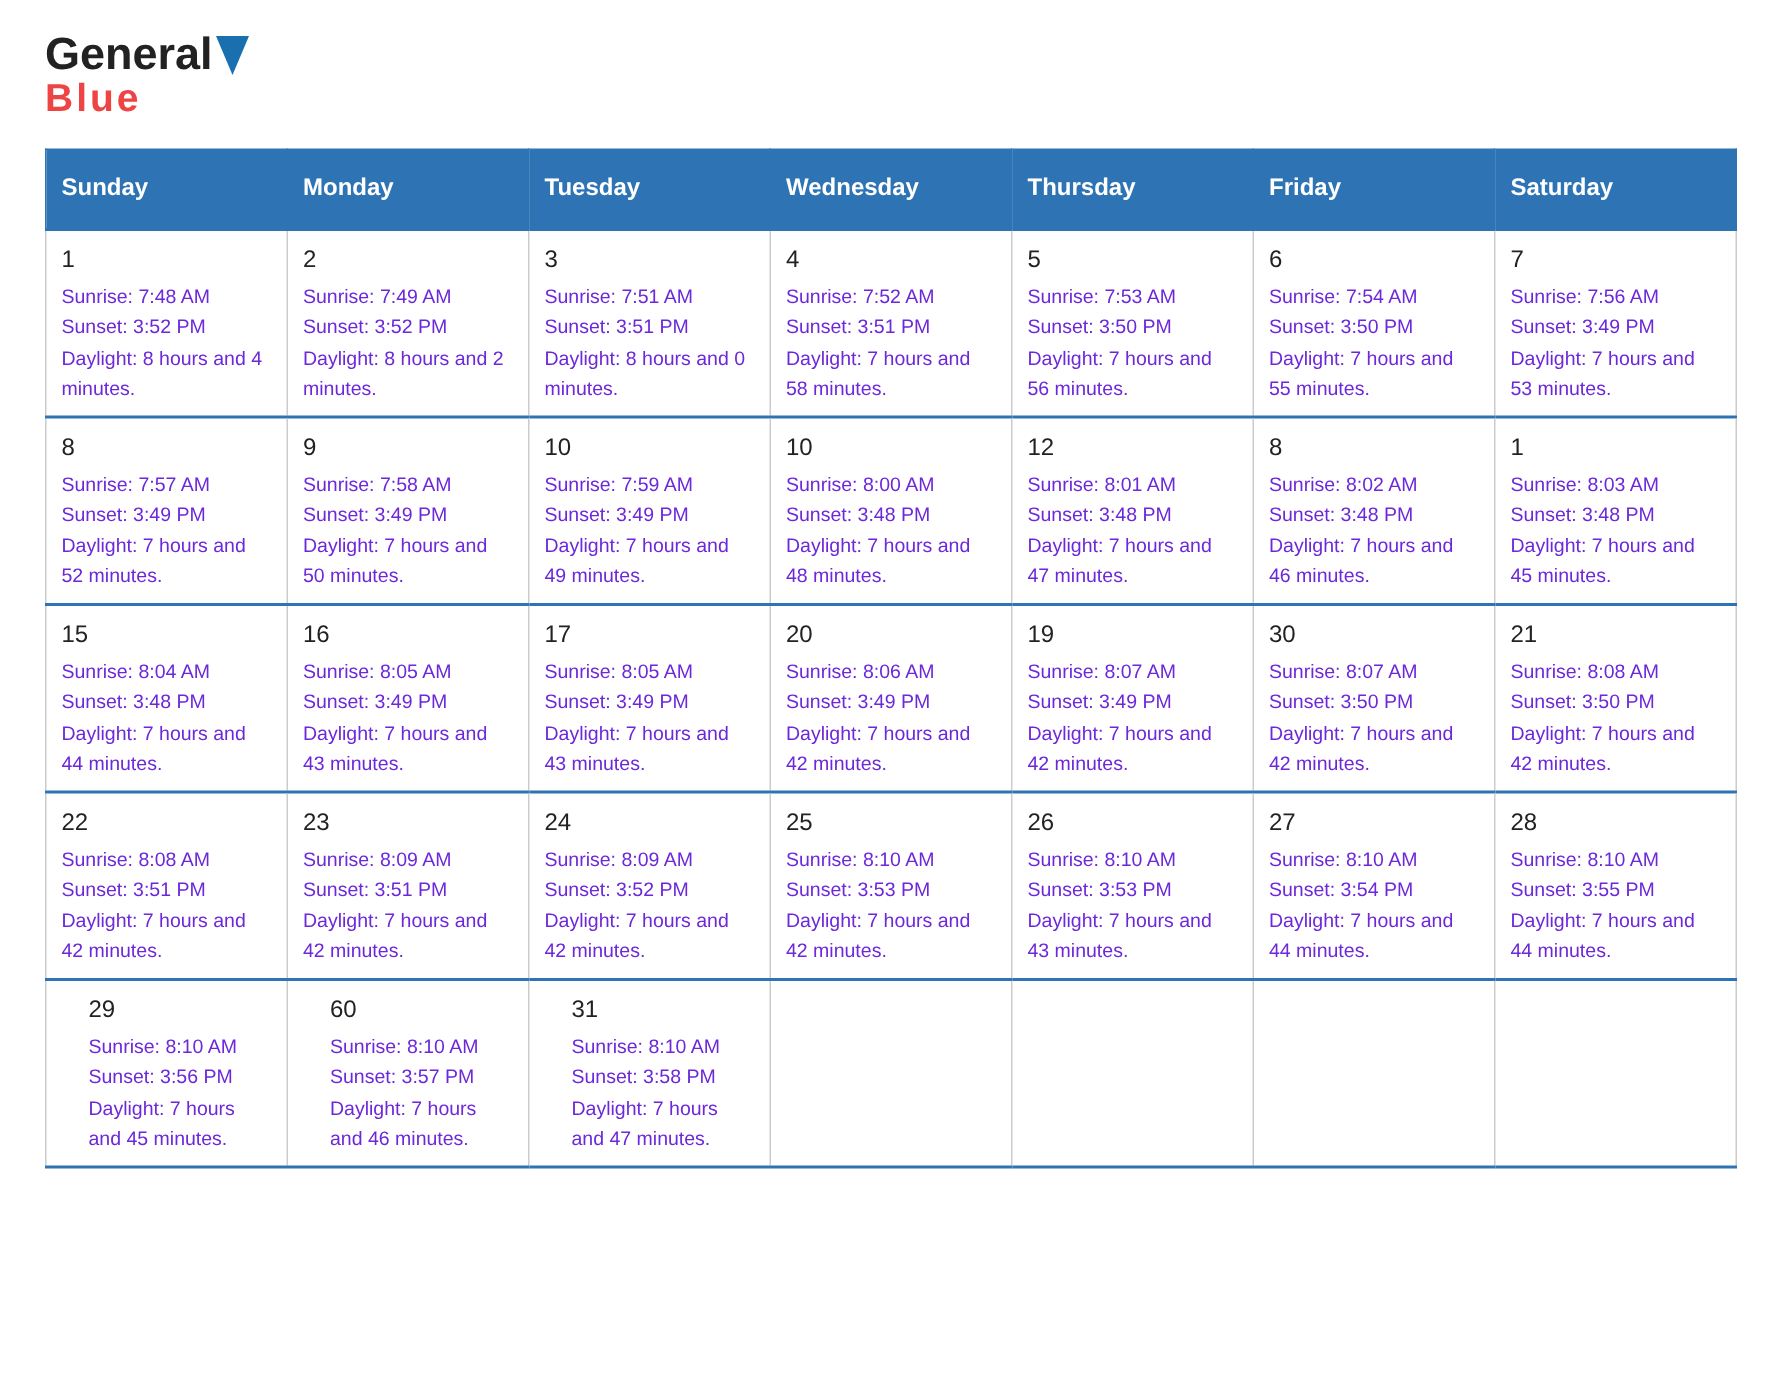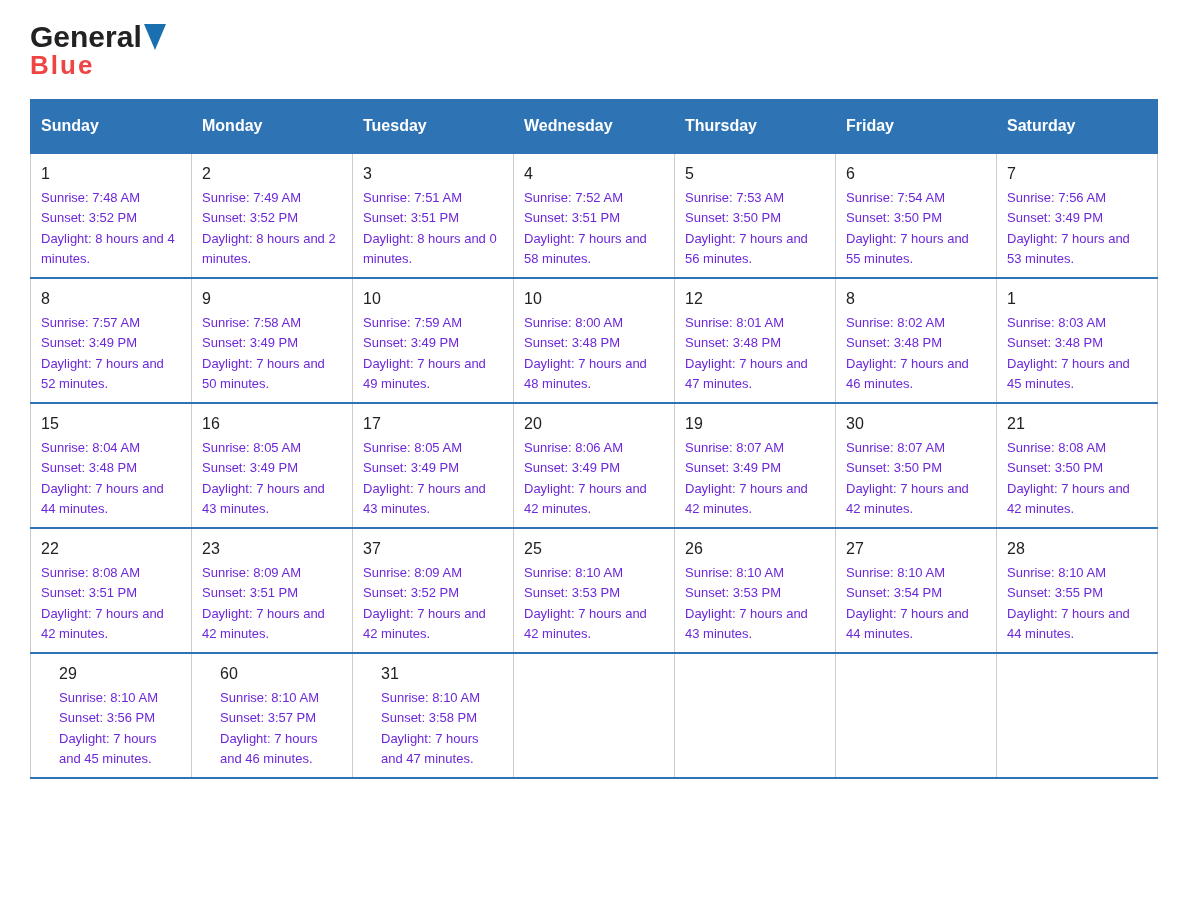--- a/index.html
+++ b/index.html
@@ -214,21 +214,21 @@
       <tr class="week-row">
         <td>
         <span class="day-num">22</span>
         <span class="day-info">Sunrise: 8:08 AM<br>Sunset: 3:51 PM<br>Daylight: 7 hours and 42 minutes.</span>
       </td>
         <td>
         <span class="day-num">23</span>
         <span class="day-info">Sunrise: 8:09 AM<br>Sunset: 3:51 PM<br>Daylight: 7 hours and 42 minutes.</span>
       </td>
         <td>
-        <span class="day-num">37</span>
+        <span class="day-num">24</span>
         <span class="day-info">Sunrise: 8:09 AM<br>Sunset: 3:52 PM<br>Daylight: 7 hours and 42 minutes.</span>
       </td>
         <td>
         <span class="day-num">25</span>
         <span class="day-info">Sunrise: 8:10 AM<br>Sunset: 3:53 PM<br>Daylight: 7 hours and 42 minutes.</span>
       </td>
         <td>
         <span class="day-num">26</span>
         <span class="day-info">Sunrise: 8:10 AM<br>Sunset: 3:53 PM<br>Daylight: 7 hours and 43 minutes.</span>
       </td>

